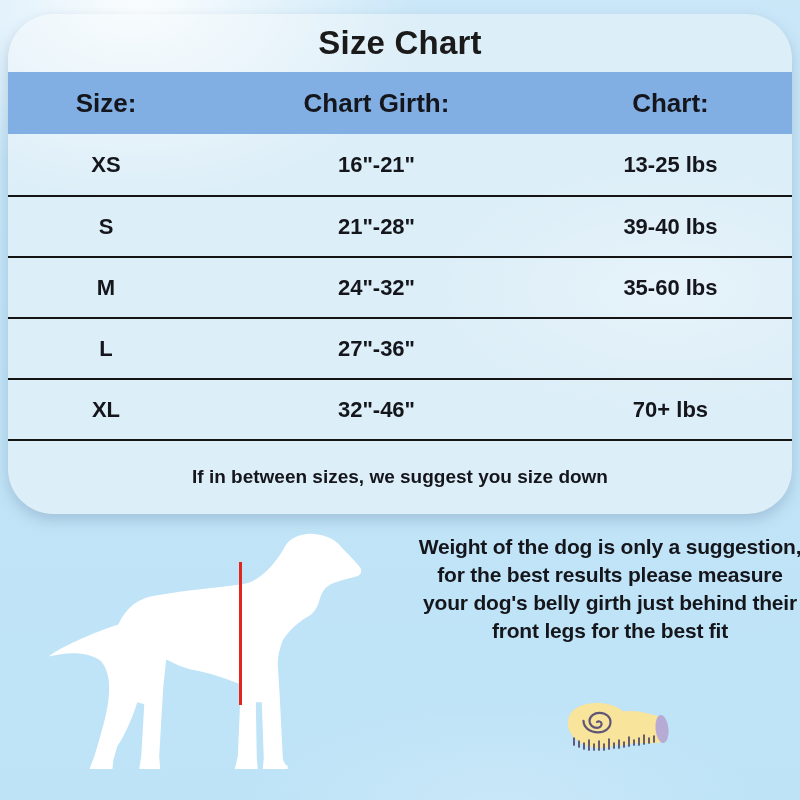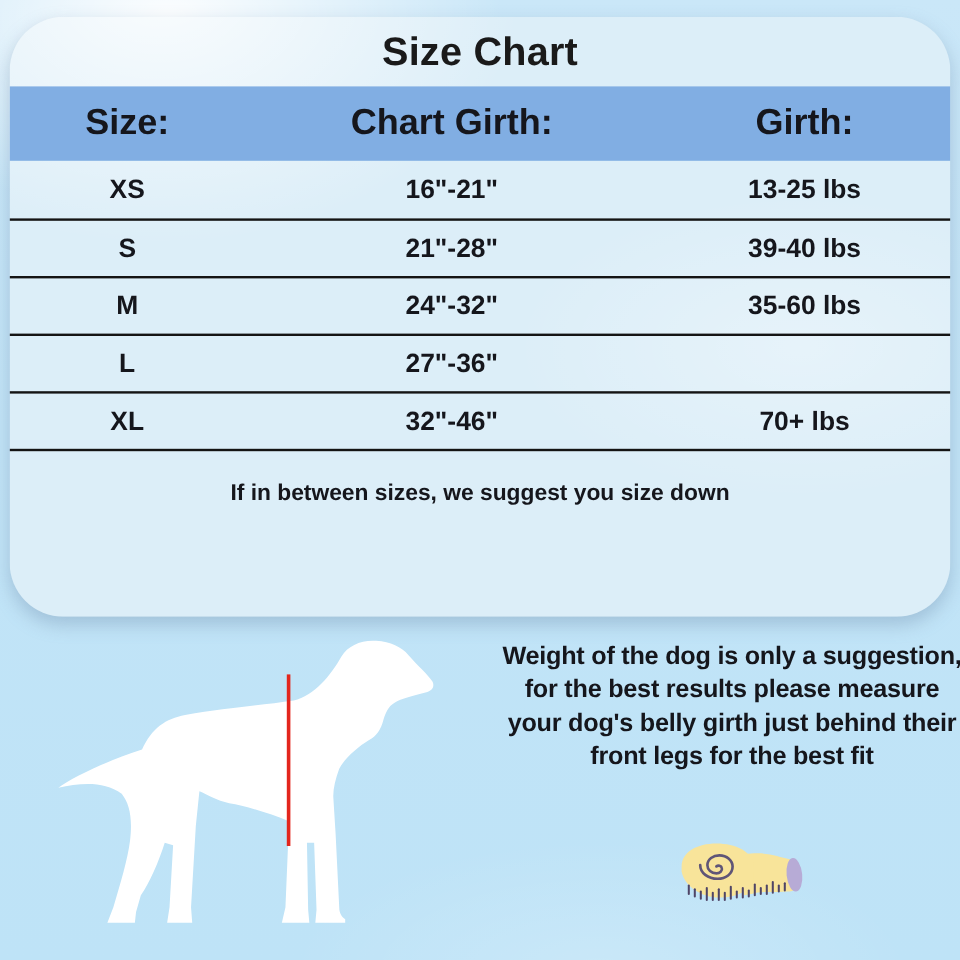--- a/index.html
+++ b/index.html
@@ -28,24 +28,24 @@
     box-shadow:0 6px 14px rgba(110,140,170,.38);
     overflow:hidden;
   }
   .panel-title{
     height:58px;display:flex;align-items:center;justify-content:center;
     font-size:33px;font-weight:700;color:#1a1a1a;letter-spacing:.2px;
   }
   .grid3{display:grid;grid-template-columns:25% 44% 31%;align-items:center;text-align:center;}
   .header-band{
     height:62px;background:#81aee3;
-    font-size:30px;font-weight:700;color:#15161c;
+    font-size:26px;font-weight:700;color:#15161c;
   }
   .t-row{
-    height:48px;box-sizing:border-box;
+    height:61px;box-sizing:border-box;
     font-size:22px;font-weight:700;color:#15161c;
   }
   .t-row + .t-row{border-top:2px solid #141414;}
   .t-note{
     height:73px;box-sizing:border-box;border-top:2px solid #141414;
     display:flex;align-items:center;justify-content:center;
     font-size:19px;font-weight:700;color:#15161c;
   }
   
   .dog-figure{position:absolute;left:42px;top:531px;width:330px;height:244px;}
@@ -62,21 +62,21 @@
 
 <div class="cloud cloud-top-left"></div>
 <div class="cloud cloud-bottom"></div>
 
 <div class="panel">
   <div class="panel-title">Size Chart</div>
 
   <div class="grid3 header-band">
     <div>Size:</div>
     <div>Chart Girth:</div>
-    <div>Girth:</div>
+    <div>Chart:</div>
   </div>
 
   <div class="grid3 t-row">
     <div>XS</div>
     <div>16"-21"</div>
     <div>13-25 lbs</div>
   </div>
   <div class="grid3 t-row">
     <div>S</div>
     <div>21"-28"</div>

